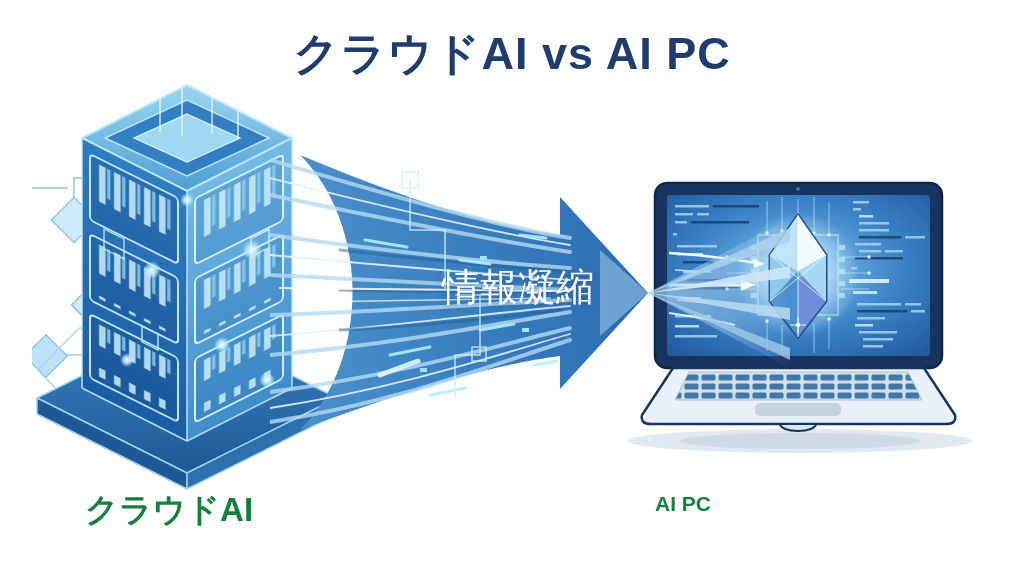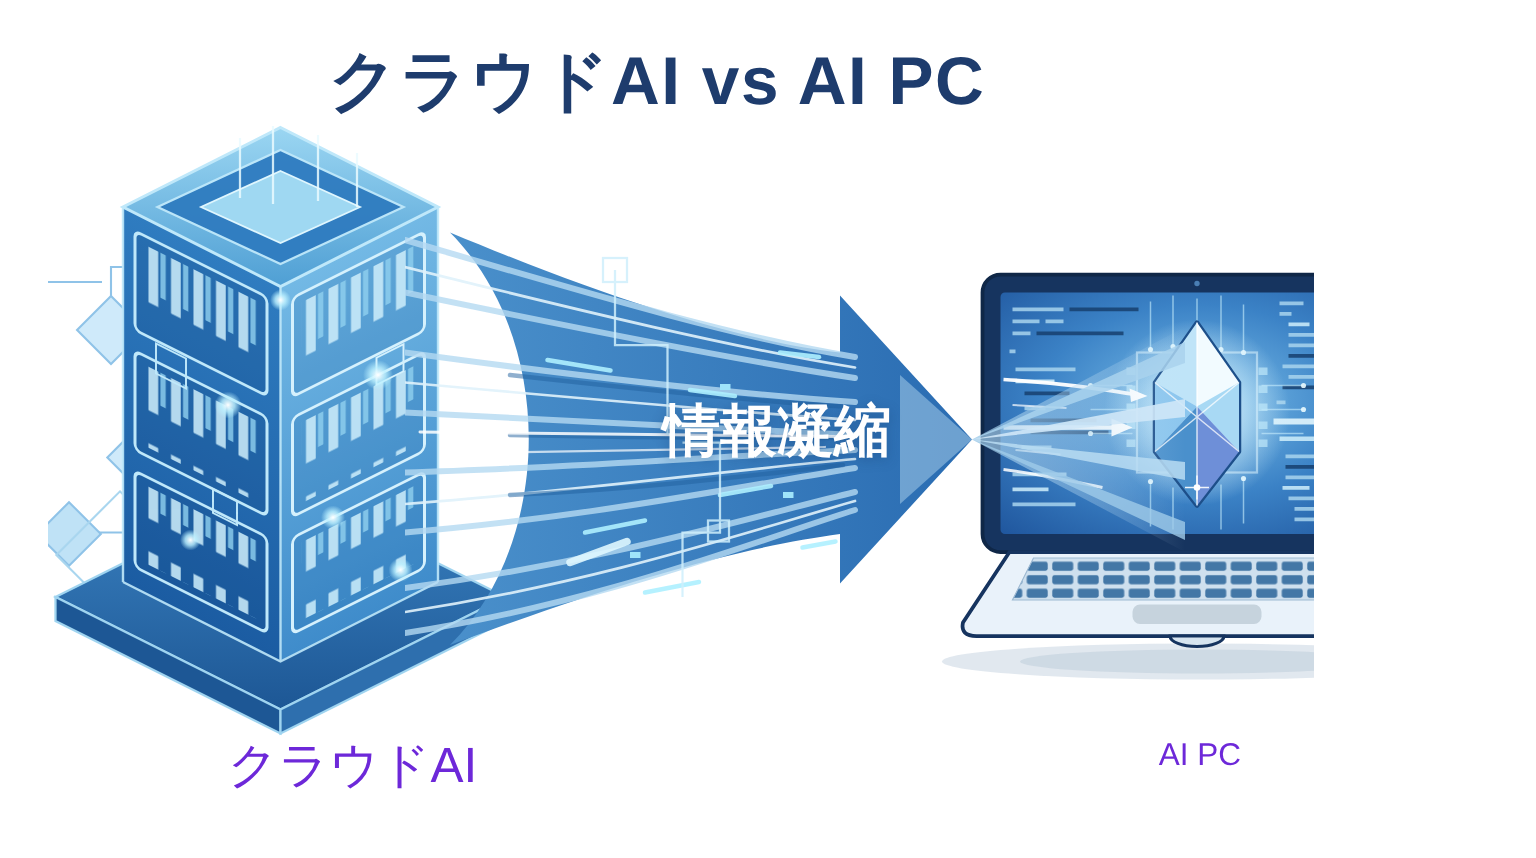--- a/index.html
+++ b/index.html
@@ -1,29 +1,29 @@
 <!DOCTYPE html>
 <html><head>
 <meta charset="utf-8">
 <style>
   html,body{margin:0;padding:0;background:#ffffff;}
   .canvas{
-    position:relative;width:876px;height:572px;background:#ffffff;overflow:hidden;
+    position:relative;width:1024px;height:572px;background:#ffffff;overflow:hidden;
     font-family:"Liberation Sans",sans-serif;
   }
   .title{
     position:absolute;left:0;right:0;top:24px;margin:0;text-align:center;
     font-size:45px;font-weight:800;color:#1e3c6d;letter-spacing:1px;
   }
   .arrow-label{
     position:absolute;left:413px;top:262px;width:210px;text-align:center;
-    font-size:38px;font-weight:700;color:#ffffff;z-index:6;
+    font-size:38px;font-weight:400;color:#ffffff;z-index:6;
     text-shadow:0 2px 8px rgba(20,60,110,0.35);
   }
-  .label{position:absolute;font-weight:400;color:#6d28d9;text-align:center;}
+  .label{position:absolute;font-weight:700;color:#15803d;}
   .label-left{left:85px;top:488px;width:300px;font-size:33px;}
   .label-right{left:655px;top:492px;width:290px;font-size:21px;}
   svg{position:absolute;}
   .server{left:32px;top:80px;z-index:1;}
   .laptop{left:615px;top:175px;z-index:2;}
   .arrow{left:270px;top:140px;z-index:4;}
 </style>
 </head>
 <body>
 

